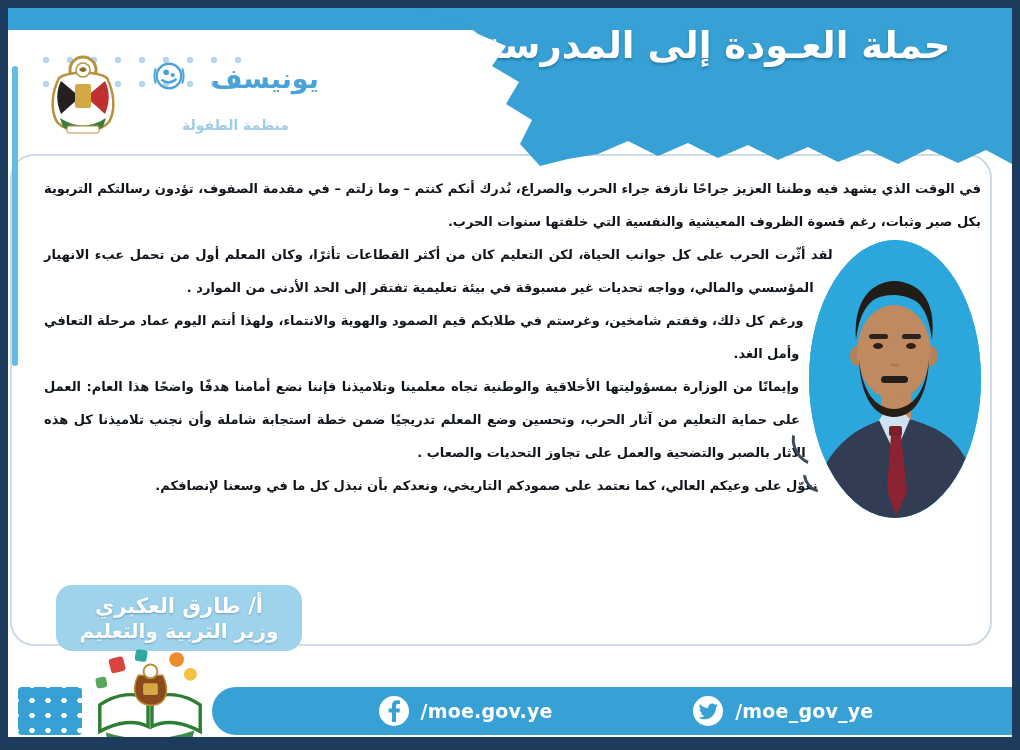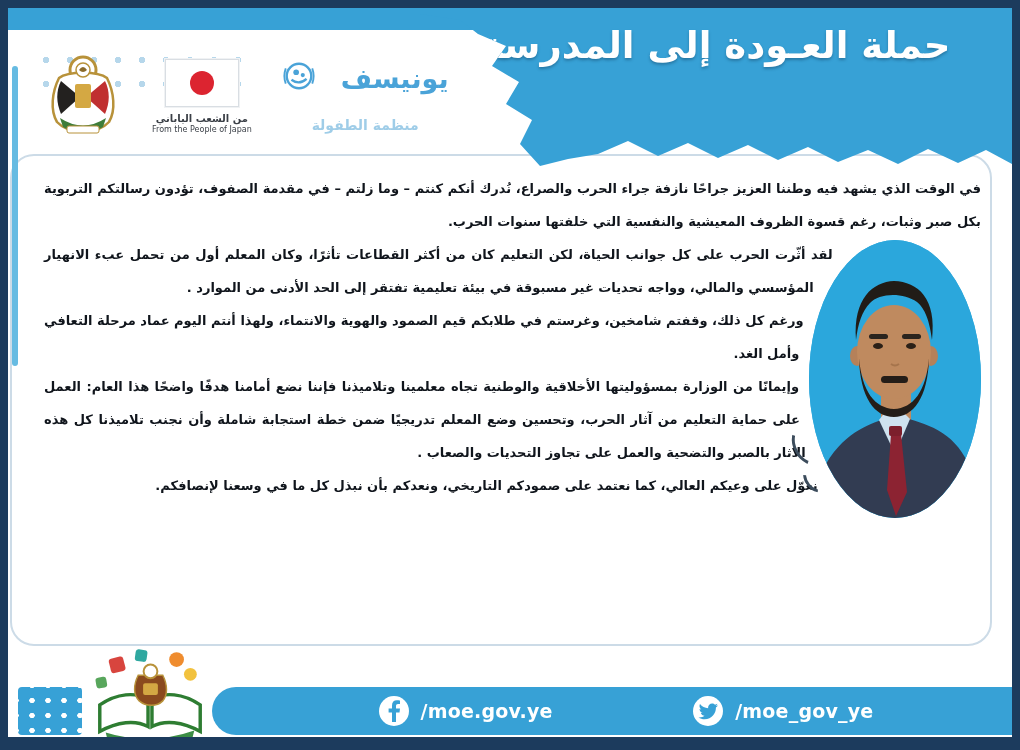--- a/index.html
+++ b/index.html
@@ -89,27 +89,20 @@
           <path d="M15,26 C8,40 6,58 13,70 C25,83 53,83 65,70 C72,58 70,40 63,26 C54,19 24,19 15,26 Z" fill="#ffffff" stroke="#b8923a" stroke-width="2.5"></path>
           <path d="M17,29 L36,45 L17,62 C12,50 12,39 17,29 Z" fill="#23211f"></path>
           <path d="M61,29 L42,45 L61,62 C66,50 66,39 61,29 Z" fill="#c03030"></path>
           <rect x="31" y="32" width="16" height="24" rx="2" fill="#d4a843"></rect>
           <circle cx="39" cy="18" r="7" fill="#ffffff" stroke="#b8923a" stroke-width="1.5"></circle>
           <path d="M35,18 Q39,12 43,18 Q39,22 35,18 Z" fill="#8a6a2a"></path>
           <path d="M16,66 Q39,81 62,66 L59,75 Q39,87 19,75 Z" fill="#3e7d3a"></path>
           <rect x="23" y="74" width="32" height="7" rx="2" fill="#ffffff" stroke="#b8923a" stroke-width="1"></rect>
         </svg>
       </div>
-      <div class="japan-block">
-        <div class="japan-flag">
-          <div class="japan-circle"></div>
-        </div>
-        <div class="japan-ar">من الشعب الياباني</div>
-        <div class="japan-en">From the People of Japan</div>
-      </div>
       <div class="unicef-block">
         <div class="unicef-top">
           <span class="unicef-name">يونيسف</span>
           <span>
             <svg viewBox="0 0 36 36" width="34" height="34">
               <circle cx="18" cy="18" r="13" fill="none" stroke="#4aa3d8" stroke-width="2.5"></circle>
               <circle cx="15" cy="14" r="3" fill="#4aa3d8"></circle>
               <circle cx="22" cy="17" r="2.2" fill="#4aa3d8"></circle>
               <path d="M10,22 Q18,28 26,21" fill="none" stroke="#4aa3d8" stroke-width="2.5"></path>
               <path d="M4,10 Q1,18 4,26" fill="none" stroke="#4aa3d8" stroke-width="2"></path>
@@ -151,20 +144,24 @@
           <span class="arc arc1"></span>
           <span class="arc arc2"></span>
         </span>
         <span>لقد أثّرت الحرب على كل جوانب الحياة، لكن التعليم كان من أكثر القطاعات تأثرًا، وكان المعلم أول من تحمل عبء الانهيار المؤسسي والمالي، وواجه تحديات غير مسبوقة في بيئة تعليمية تفتقر إلى الحد الأدنى من الموارد .</span>
       </p>
       <p>ورغم كل ذلك، وقفتم شامخين، وغرستم في طلابكم قيم الصمود والهوية والانتماء، ولهذا أنتم اليوم عماد مرحلة التعافي وأمل الغد.</p>
       <p>وإيمانًا من الوزارة بمسؤوليتها الأخلاقية والوطنية تجاه معلمينا وتلاميذنا فإننا نضع أمامنا هدفًا واضحًا هذا العام: العمل على حماية التعليم من آثار الحرب، وتحسين وضع المعلم تدريجيًا ضمن خطة استجابة شاملة وأن نجنب تلاميذنا كل هذه الاثار بالصبر والتضحية والعمل على تجاوز التحديات والصعاب .</p>
       <p>نعوّل على وعيكم العالي، كما نعتمد على صمودكم التاريخي، ونعدكم بأن نبذل كل ما في وسعنا لإنصافكم.</p>
     </div>
 
+    <div class="signature-badge">
+      <div class="sig-name">أ/ طارق العكبري</div>
+      <div class="sig-title">وزير التربية والتعليم</div>
+    </div>
 
     <div class="footer">
       <div class="dots-rect"></div>
       <div class="campaign-logo">
         <svg viewBox="0 0 130 94" width="128" height="94">
           <path d="M20,86 Q65,100 110,84 L108,92 Q65,106 22,94 Z" fill="#3c8d46"></path>
           <path d="M14,58 C32,46 50,45 63,52 L63,80 C50,73 32,75 14,85 Z" fill="#ffffff" stroke="#2e7d32" stroke-width="3.5"></path>
           <path d="M116,58 C98,46 80,45 67,52 L67,80 C80,73 98,75 116,85 Z" fill="#ffffff" stroke="#2e7d32" stroke-width="3.5"></path>
           <path d="M53,28 C48,38 48,48 54,54 C61,60 72,60 78,54 C83,48 83,38 78,28 Z" fill="#8a4a1e" stroke="#b8923a" stroke-width="1.5"></path>
           <circle cx="65.5" cy="24" r="7" fill="#ffffff" stroke="#b8923a" stroke-width="2"></circle>

